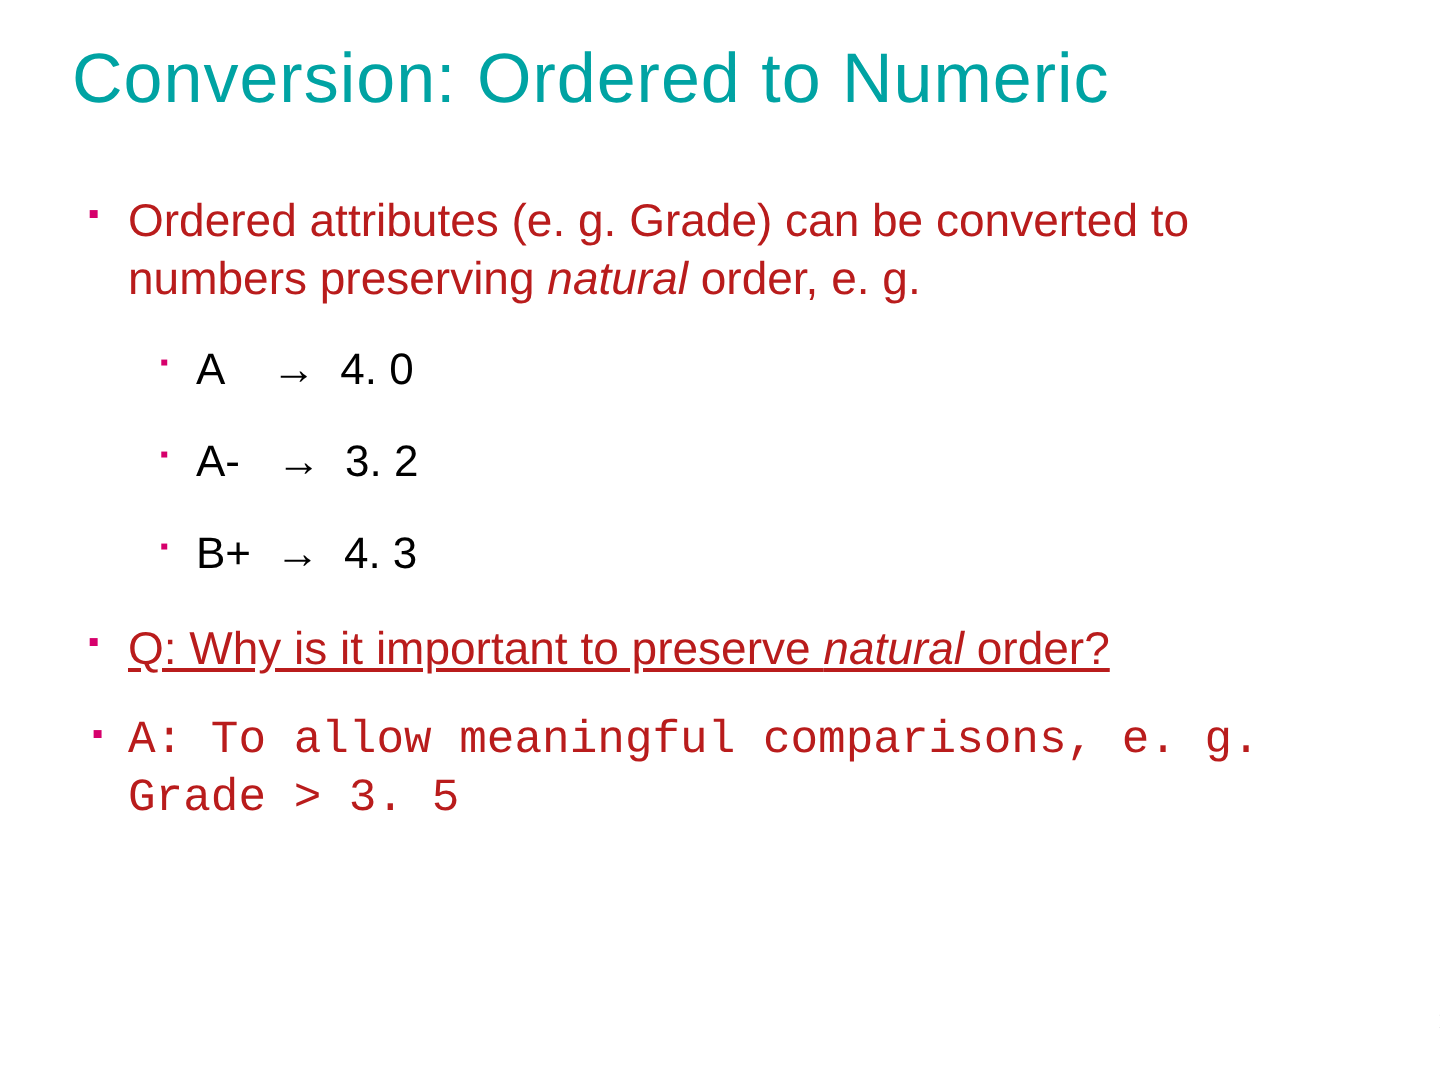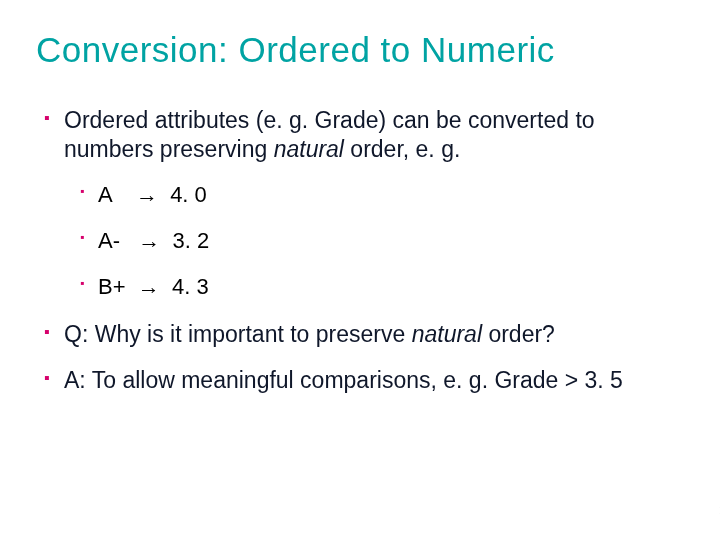--- a/index.html
+++ b/index.html
@@ -7,35 +7,35 @@
     padding: 0;
     width: 720px;
     height: 540px;
     background: #ffffff;
     font-family: Verdana, Arial, sans-serif;
     overflow: hidden;
   }
   .slide {
     width: 720px;
     height: 540px;
-    padding: 30px 36px 0 36px;
+    padding: 20px 36px 0 36px;
     box-sizing: border-box;
     position: relative;
   }
   .title {
     font-size: 35px;
     color: #00a3a3;
     font-weight: 400;
     letter-spacing: 0.5px;
     margin: 0 0 36px 0;
     font-family: Verdana, Arial, sans-serif;
   }
   .bullet-main {
     font-size: 23px;
-    color: #0f172a;
+    color: #b91c1c;
     margin: 0 0 18px 8px;
     position: relative;
     padding-left: 20px;
     line-height: 1.25;
   }
   .bullet-main::before {
     content: "\25AA";
     position: absolute;
     left: 0;
     top: 2px;
@@ -78,23 +78,23 @@
   <h1 class="title">Conversion: Ordered to Numeric</h1>
 
   <div class="bullet-main">
     <span>Ordered attributes (e. g. Grade) can be converted to numbers preserving </span><span class="italic">natural</span><span> order, e. g.</span>
   </div>
 
   <div class="bullet-sub" style="white-space:pre;"><span>A    →  4. 0</span></div>
   <div class="bullet-sub" style="white-space:pre;"><span>A-   →  3. 2</span></div>
   <div class="bullet-sub" style="white-space:pre;"><span>B+  →  4. 3</span></div>
 
-  <div class="bullet-main" style="margin-top:16px;">
+  <div class="bullet-main" style="margin-top:16px;text-decoration:underline;">
     <span>Q: Why is it important to preserve </span><span class="italic">natural</span><span> order?</span>
   </div>
 
-  <div class="bullet-main" style="margin-top:14px;">
+  <div class="bullet-main" style="margin-top:14px;font-family:Liberation Mono, monospace;">
     <span>A: To allow meaningful comparisons, e. g. Grade &gt; 3. 5</span>
   </div>
 
   <div class="pagenum">19</div>
 
 </div>
 
 </body></html>

